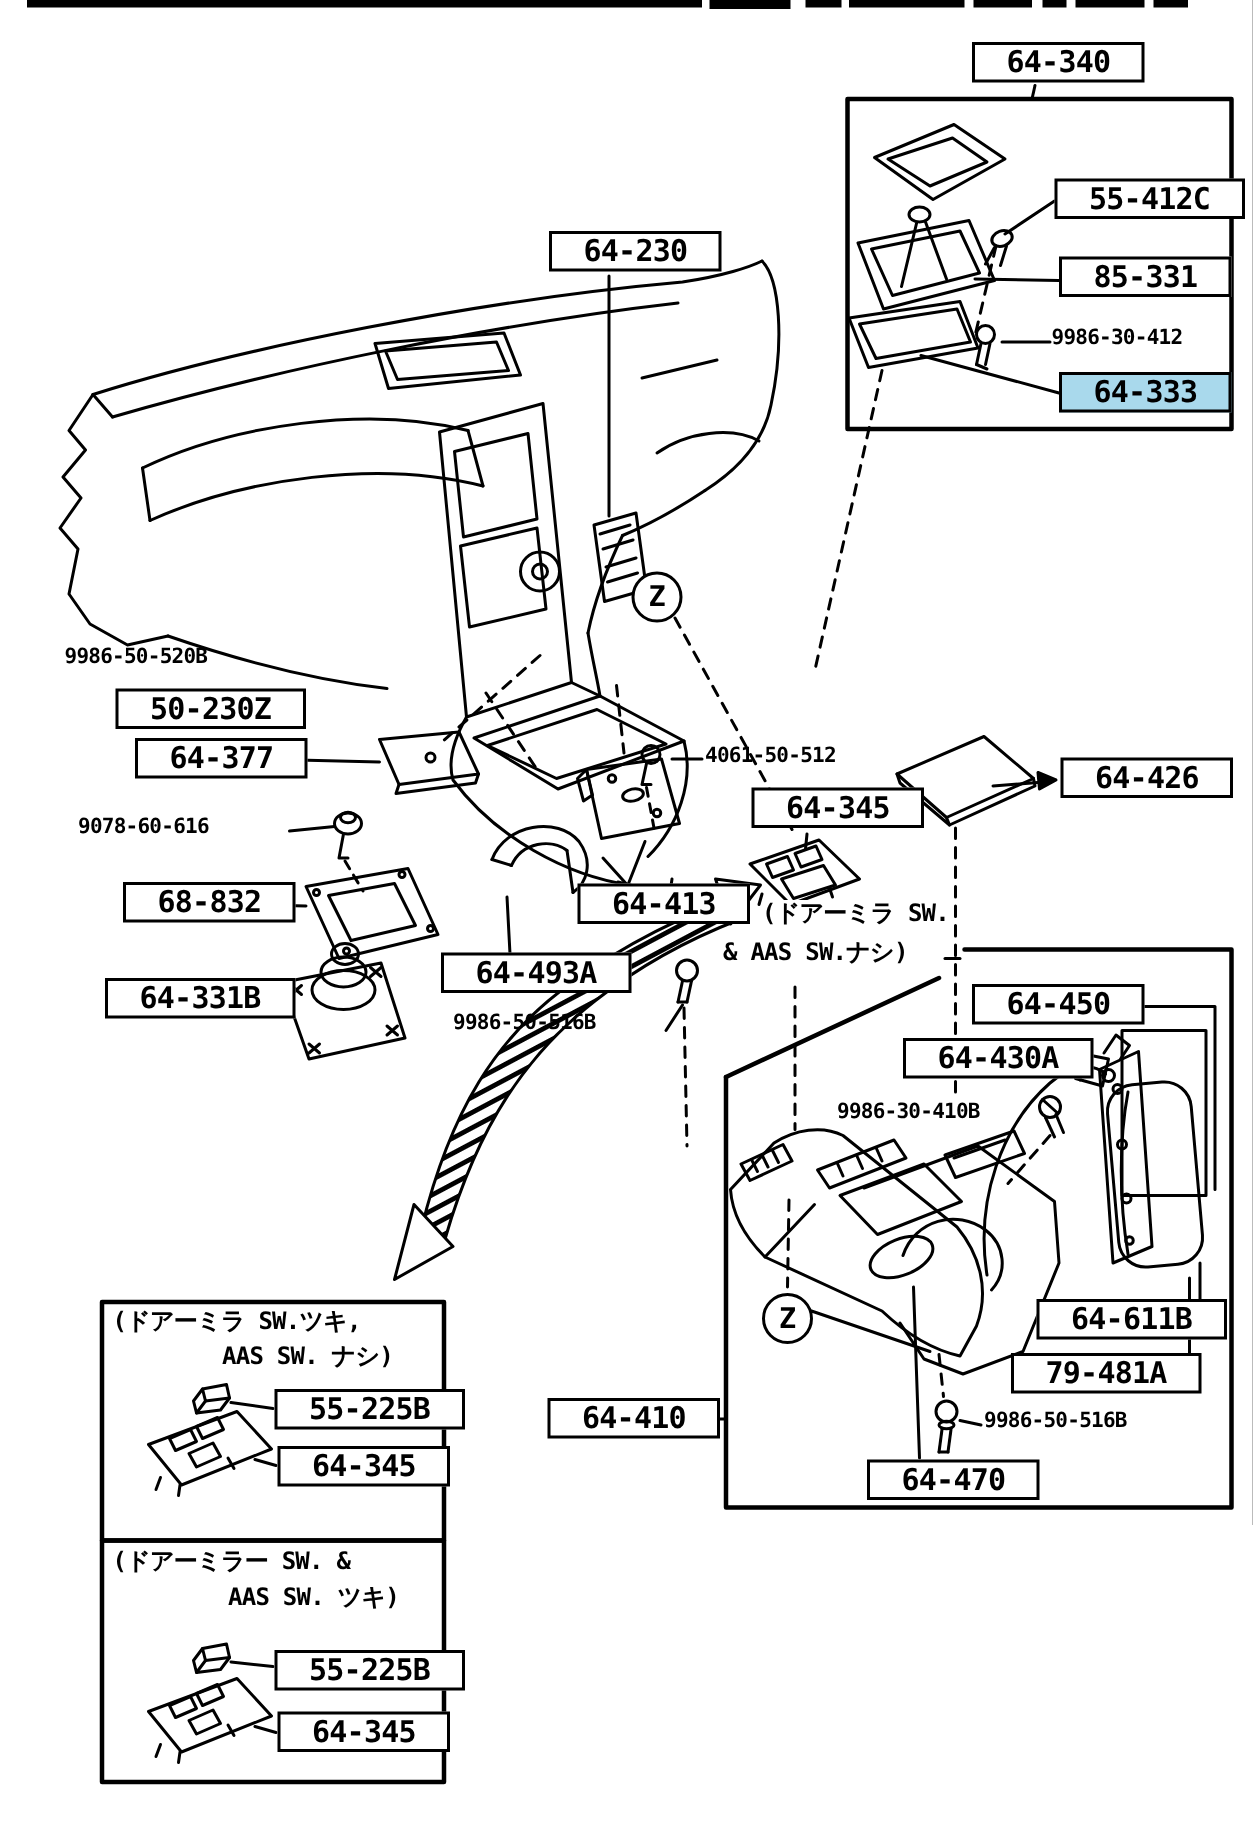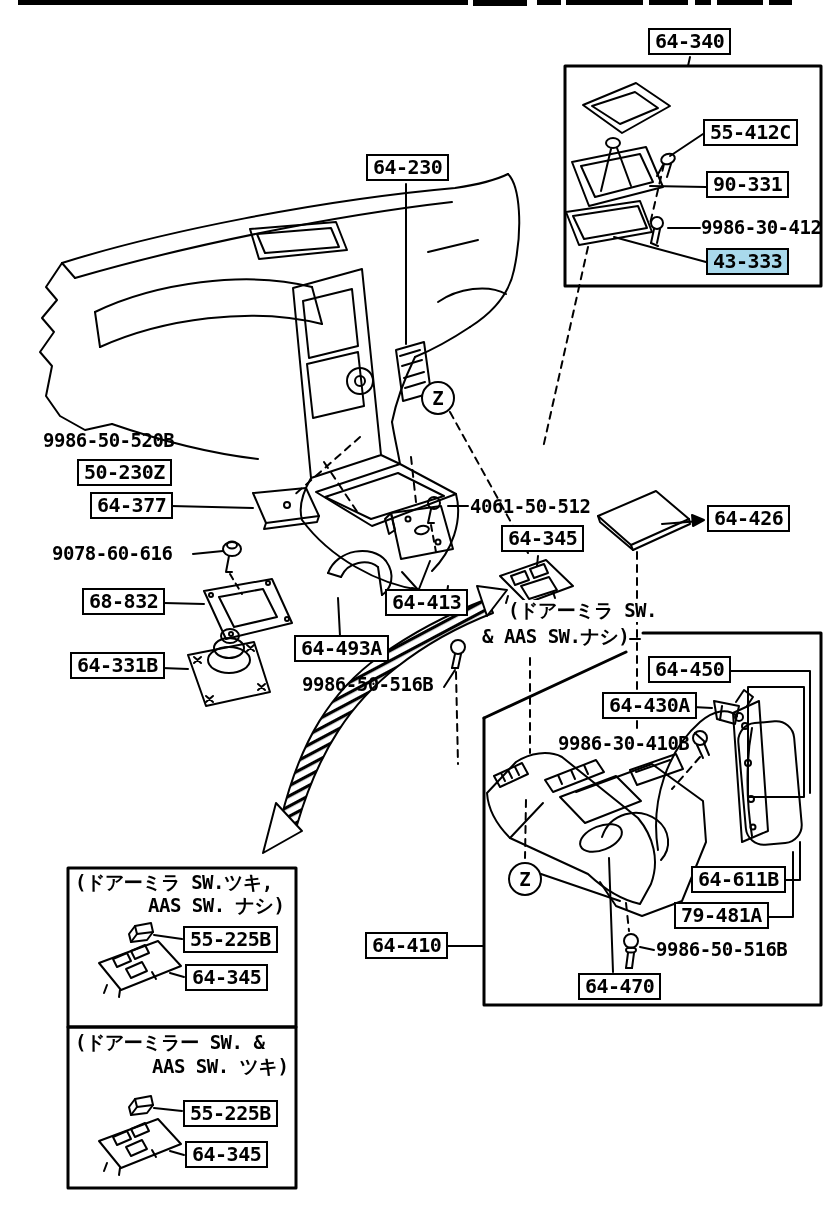--- a/index.html
+++ b/index.html
@@ -1,24 +1,24 @@
 <!DOCTYPE html>
 <html><head>
 <meta charset="utf-8">
 <style>
   html,body{margin:0;padding:0;background:#888}
   #stage{position:relative;width:835px;height:1214px;background:#fff;
          font-family:"DejaVu Sans Mono","Liberation Mono",monospace;overflow:hidden;margin:0 auto}
   #art{position:absolute;left:0;top:0}
   .plabel{position:absolute;font-weight:bold;font-size:20px;line-height:1.15;
           letter-spacing:-0.5px;color:#000;white-space:nowrap}
-  .boxed{border:2.5px solid #000;background:#fff;padding:0 5px}
-  .plain{font-size:19px}
+  .boxed{border:2.5px solid #000;background:#fff;padding:0 21px}
+  .plain{font-size:14px}
   .hl{background:#a9d9ec}
-  .jp{font-size:19px;font-weight:bold;background:#fff}
+  .jp{font-size:16px;font-weight:bold;background:#fff}
   .zmark{position:absolute;width:30px;height:30px;border:2.5px solid #000;border-radius:50%;
          display:flex;align-items:center;justify-content:center;
          font-size:19px;font-weight:bold;background:#fff;color:#000}
 </style>
 </head>
 <body>
 
 <div id="stage">
 
   <svg id="art" width="835" height="1214" viewBox="0 0 835 1214">
@@ -300,23 +300,23 @@
         <path d="M107,1163 L104,1171"></path>
           <path d="M152,1150 L156,1157"></path>
           <path d="M120,1168 L119,1175"></path>
         <path d="M170,1151 L184,1155"></path>
       </g>
     </g>
   </svg>
 
   <div class="plabel boxed" style="left:648px;top:28px">64-340</div>
   <div class="plabel boxed" style="left:703px;top:119px">55-412C</div>
-  <div class="plabel boxed" style="left:706px;top:171px">90-331</div>
+  <div class="plabel boxed" style="left:706px;top:171px">85-331</div>
   <div class="plabel plain" style="left:701px;top:217px">9986-30-412</div>
-  <div class="plabel boxed hl" style="left:706px;top:248px">43-333</div>
+  <div class="plabel boxed hl" style="left:706px;top:248px">64-333</div>
 
   <div class="plabel boxed" style="left:366px;top:154px">64-230</div>
   <div class="plabel plain" style="left:43px;top:430px">9986-50-520B</div>
   <div class="plabel boxed" style="left:77px;top:459px">50-230Z</div>
   <div class="plabel boxed" style="left:90px;top:492px">64-377</div>
   <div class="plabel plain" style="left:52px;top:543px">9078-60-616</div>
   <div class="plabel boxed" style="left:82px;top:588px">68-832</div>
   <div class="plabel boxed" style="left:70px;top:652px">64-331B</div>
   <div class="plabel boxed" style="left:294px;top:635px">64-493A</div>
   <div class="plabel boxed" style="left:385px;top:589px">64-413</div>

